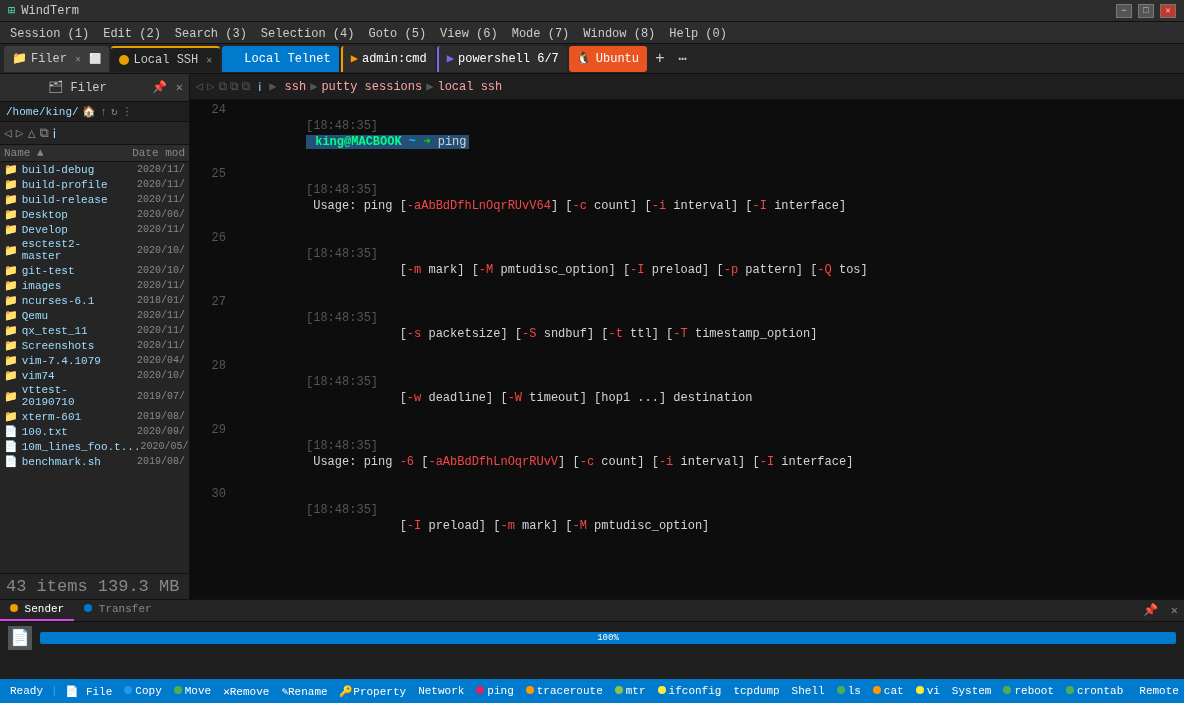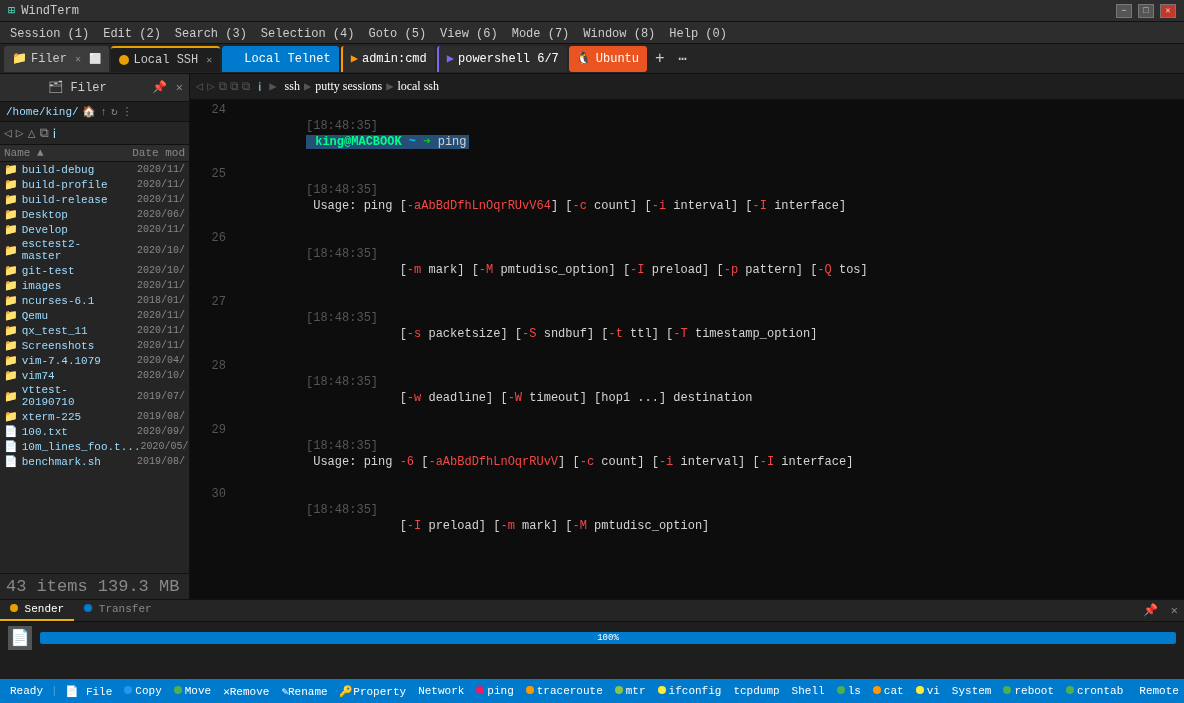--- a/index.html
+++ b/index.html
@@ -192,21 +192,21 @@
       border-bottom: 1px solid #111;
       gap: 4px;
     }
     .breadcrumb {
       display: flex;
       align-items: center;
       gap: 4px;
       color: #888;
       font-size: 12px;
     }
-    .breadcrumb .crumb { color: #ffffff; cursor: pointer; font-family: Liberation Serif, serif; }
+    .breadcrumb .crumb { color: #fca5a5; cursor: pointer; }
     .breadcrumb .sep { color: #555; }
     #terminal-content {
       flex: 1;
       overflow: hidden;
       position: relative;
       font-family: 'Consolas', 'Courier New', monospace;
       font-size: 12px;
       line-height: 16px;
       padding: 2px 4px;
     }
@@ -236,21 +236,21 @@
       display: flex;
       background: #252526;
       border-bottom: 1px solid #111;
     }
     .transfer-tab {
       padding: 3px 10px;
       font-size: 11px;
       cursor: pointer;
       color: #888;
     }
-    .transfer-tab.active { color: #fff; border-bottom: 2px solid #eab308; }
+    .transfer-tab.active { color: #fff; border-bottom: 2px solid #d946ef; }
     #transfer-content {
       flex: 1;
       padding: 4px 8px;
       display: flex;
       flex-direction: column;
       gap: 4px;
     }
     #transfer-info {
       display: flex;
       justify-content: space-between;
@@ -477,21 +477,21 @@
           <span class="item-name">vim74</span>
           <span class="item-date">2020/10/</span>
         </div>
       <div class="filer-item">
           <span class="item-icon">📁</span>
           <span class="item-name">vttest-20190710</span>
           <span class="item-date">2019/07/</span>
         </div>
       <div class="filer-item">
           <span class="item-icon">📁</span>
-          <span class="item-name">xterm-225</span>
+          <span class="item-name">xterm-601</span>
           <span class="item-date">2019/08/</span>
         </div>
       <div class="filer-item">
           <span class="item-icon">📄</span>
           <span class="item-name">100.txt</span>
           <span class="item-date">2020/09/</span>
         </div>
       <div class="filer-item">
           <span class="item-icon">📄</span>
           <span class="item-name">10m_lines_foo.t...</span>

